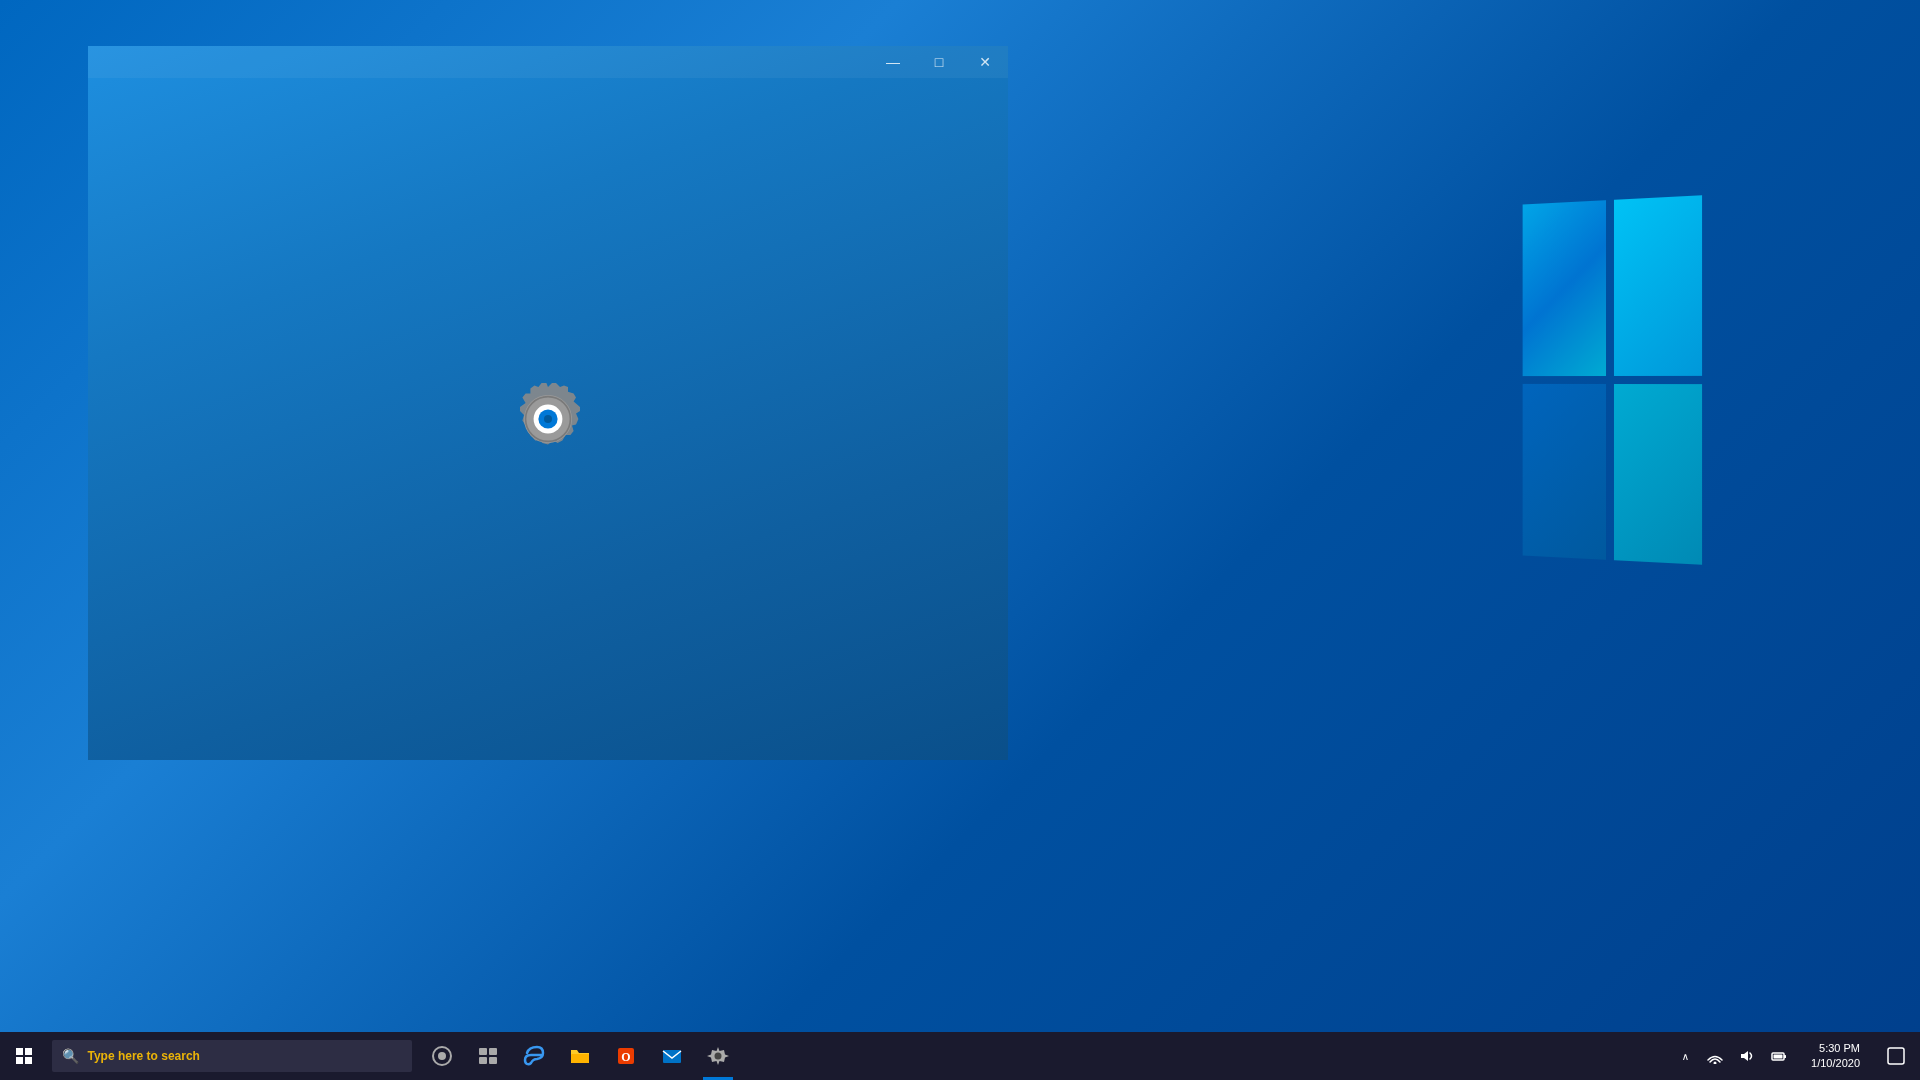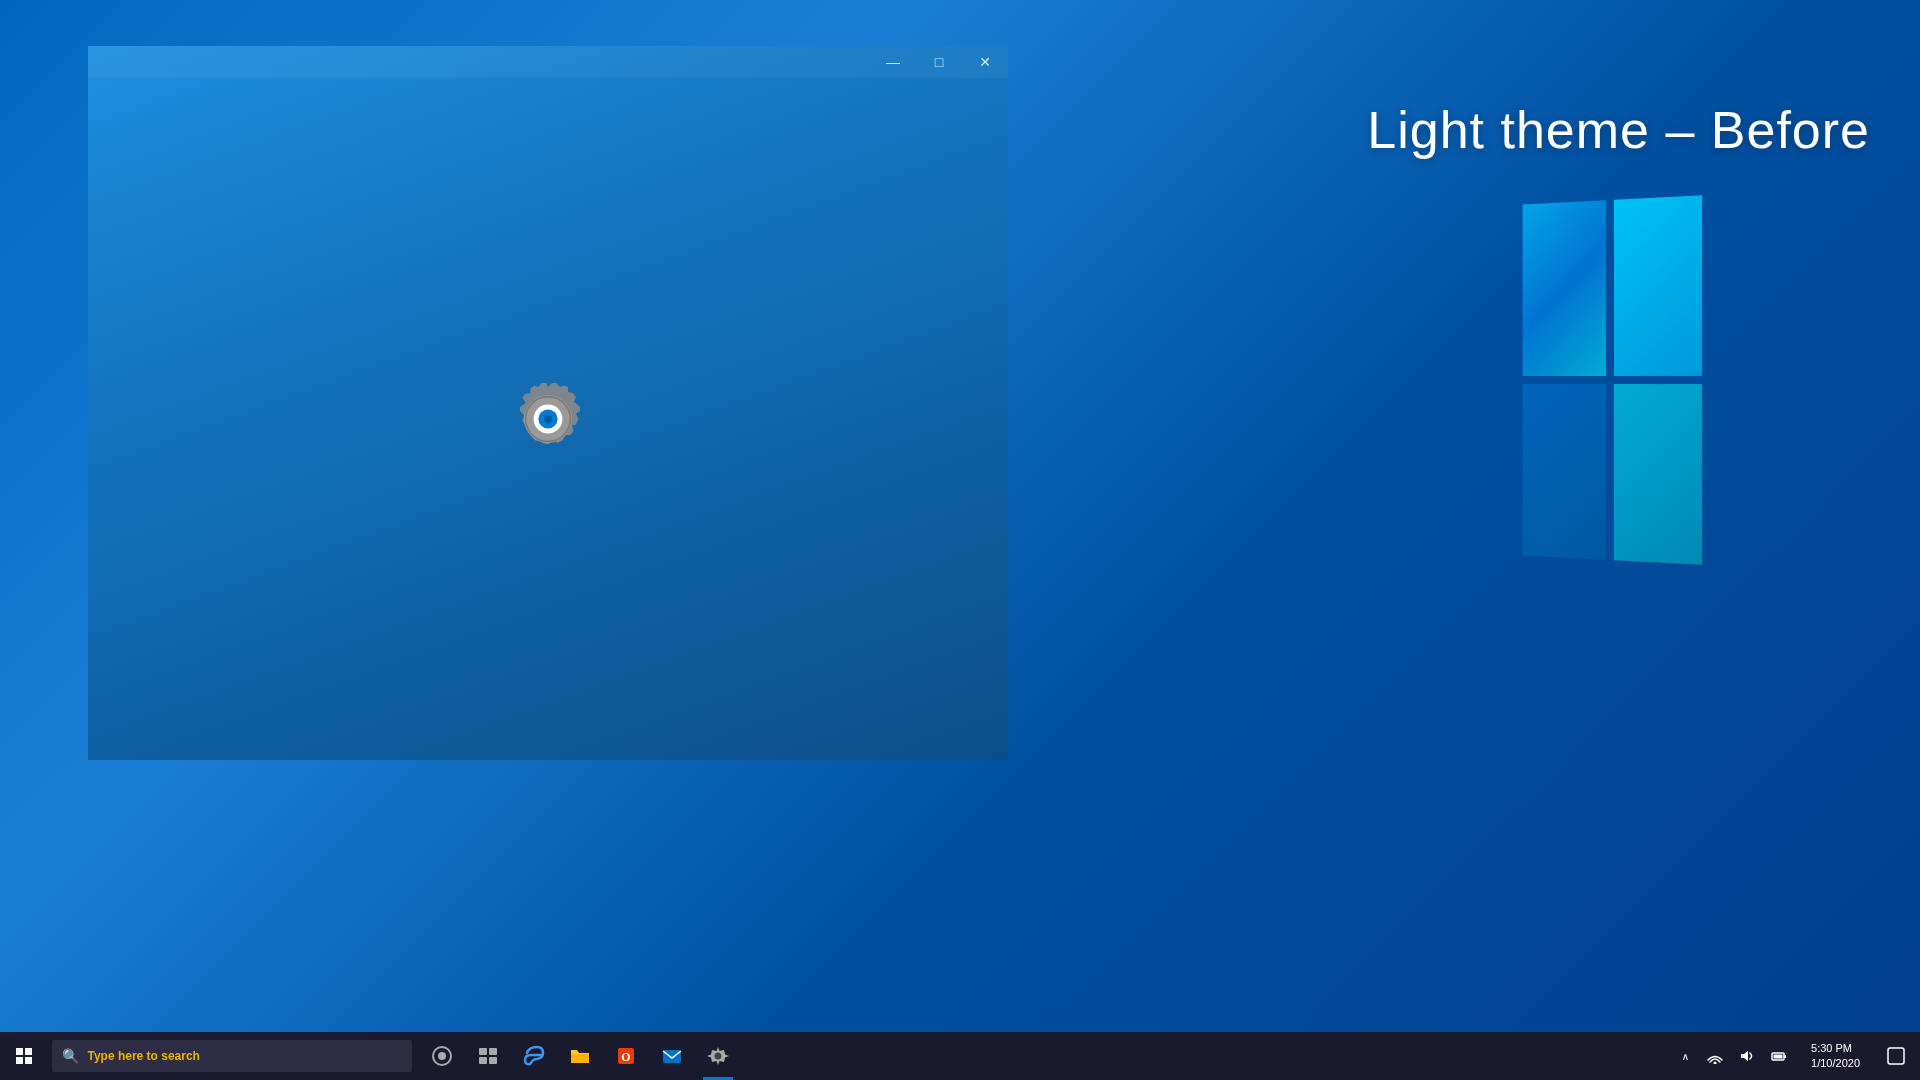--- a/index.html
+++ b/index.html
@@ -239,21 +239,21 @@
       align-items: center;
       justify-content: center;
       color: white;
       font-size: 13px;
       cursor: pointer;
     }
 
     .tray-time {
       display: flex;
       flex-direction: column;
-      align-items: flex-start;
+      align-items: flex-end;
       justify-content: center;
       color: white;
       font-size: 11px;
       padding: 0 12px;
       height: 48px;
       cursor: pointer;
       line-height: 1.4;
     }
 
     .tray-notif {
@@ -285,21 +285,20 @@
 
   <div class="win-logo">
     <div class="win-logo-grid">
       <div class="win-tile"></div>
       <div class="win-tile"></div>
       <div class="win-tile"></div>
       <div class="win-tile"></div>
     </div>
   </div>
 
-  <div class="annotation-text">Light theme – Before</div>
 
   <div class="settings-window">
     <div class="title-bar">
       <button class="title-bar-btn">—</button>
       <button class="title-bar-btn">□</button>
       <button class="title-bar-btn close">✕</button>
     </div>
     <div class="window-content">
 
       <div class="settings-gear">

